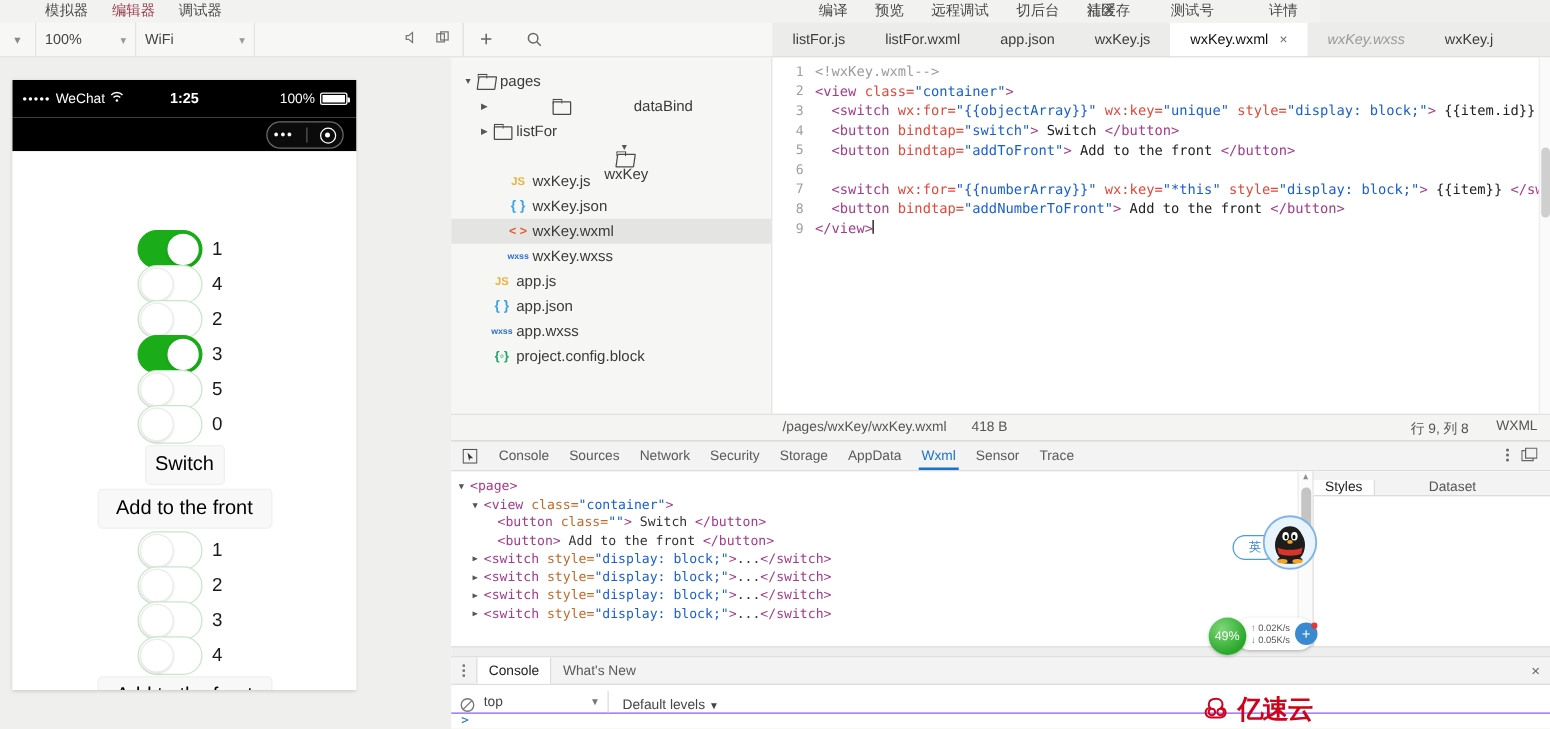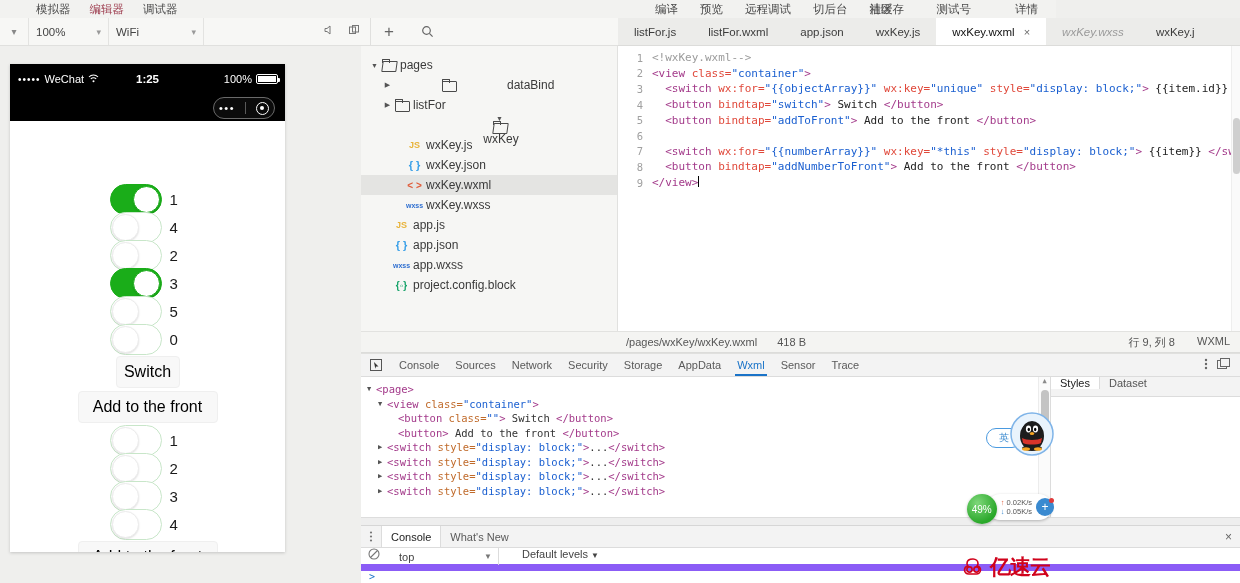--- a/index.html
+++ b/index.html
@@ -221,36 +221,36 @@
   .d-txt{ color:#333; }
   .dom-scroll{
     position:absolute; right:0; top:0; width:12px; bottom:0; background:#fbfbfb; border-left:1px solid #ececec;
     display:flex; flex-direction:column; align-items:center; justify-content:space-between;
   }
   .dom-scroll .ar{ font-size:7px; color:#8a8a8a; }
   .dom-scroll i{ position:absolute; top:13px; left:2px; width:8px; height:48px; background:#c4c4c4; border-radius:4px; display:block;}
   .dt-styles{
     width:190px; border-left:1px solid #dcdcdc; position:relative; background:#fff;
   }
-  .st-tabs{ height:20px; display:flex; align-items:flex-start; background:#f3f3f3; border-bottom:1px solid #dcdcdc;}
+  .st-tabs{ height:20px; display:flex; align-items:flex-end; background:#f3f3f3; border-bottom:1px solid #dcdcdc;gap:34px;}
   .st-tab{ padding:0 9px; display:flex; align-items:center; font-size:11px; color:#555; }
   .st-tab.active{ background:#fff; color:#222; border-right:1px solid #dcdcdc;}
   .dt-hsplit{ position:absolute; left:0; right:0; bottom:0; height:8px; background:#eee; border-top:1px solid #ddd;}
 
   
   .drawer{
     position:absolute; left:361px; top:525px; width:879px; height:58px;
     background:#fff; border-top:1px solid #d6d6d6;
   }
   .dw-tabs{ height:22px; background:#f3f3f3; border-bottom:1px solid #dcdcdc; display:flex; align-items:stretch; position:relative;}
   .dw-kebab{ width:20px; display:flex; align-items:center; justify-content:center; color:#777; font-size:11px;}
   .dw-tab{ padding:0 9px; display:flex; align-items:center; font-size:11px; color:#5a5a5a;}
   .dw-tab.active{ background:#fff; color:#222; border-right:1px solid #dcdcdc; border-left:1px solid #dcdcdc;}
   .dw-close{ position:absolute; right:8px; top:0; height:22px; display:flex; align-items:center; color:#666; font-size:12px;}
-  .dw-filter{ height:23px; border-bottom:7px solid #8b5cf6; display:flex; align-items:flex-start; gap:12px; }
+  .dw-filter{ height:23px; border-bottom:1px solid #8b5cf6; display:flex; align-items:flex-end; gap:0; }
   .dw-ban{ width:26px; display:flex; align-items:center; justify-content:center; color:#777; }
   .dw-sel{
     width:100px; height:17px; display:flex; align-items:center; justify-content:space-between;
     font-size:11px; color:#444; border-right:1px solid #dcdcdc; padding-right:6px;
   }
   .dw-input{
     margin-left:8px; width:205px; height:17px; border:1px solid #dcdcdc; border-radius:2px;
     font-size:11px; color:#9a9a9a; display:flex; align-items:center; padding-left:5px; background:#fff;
   }
   .dw-levels{ margin-left:11px; font-size:11px; color:#444; }

